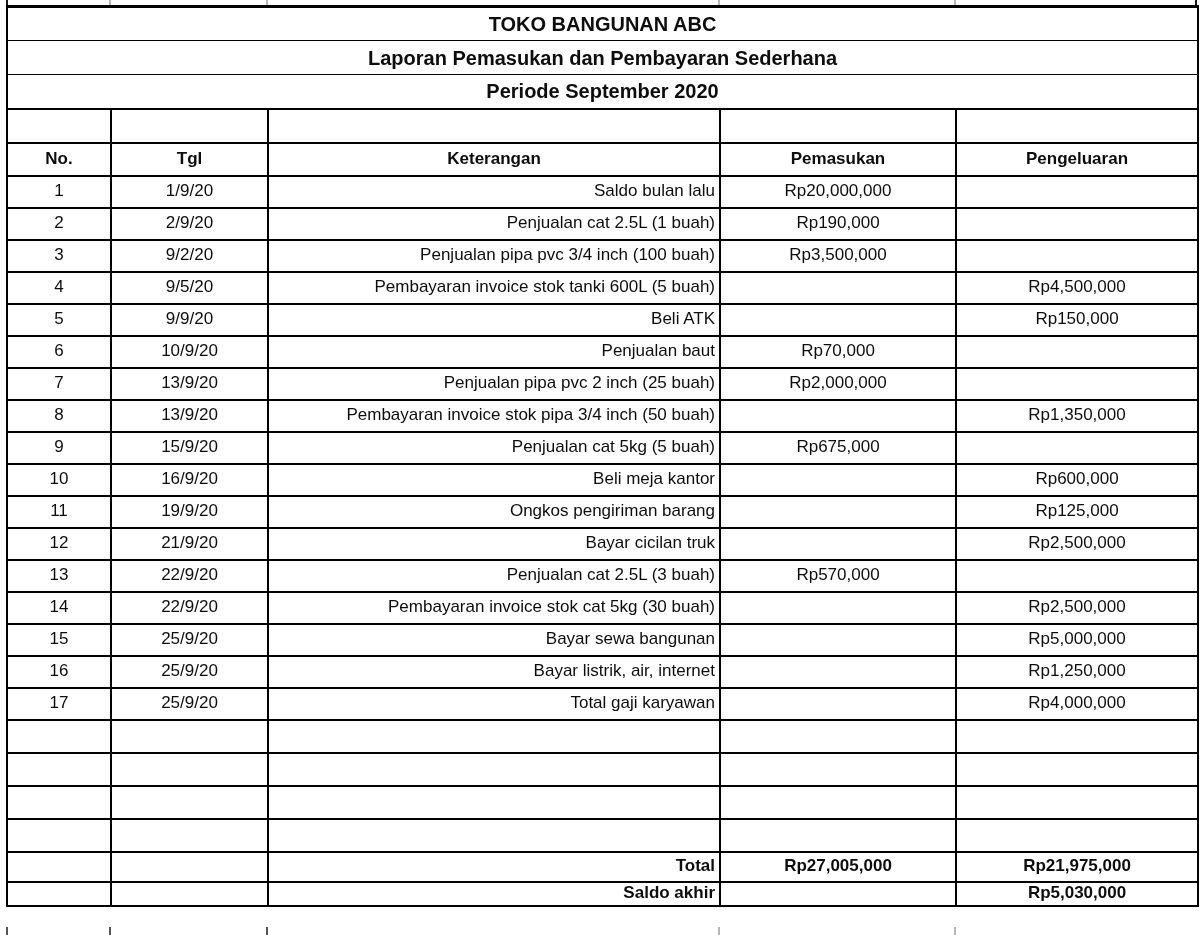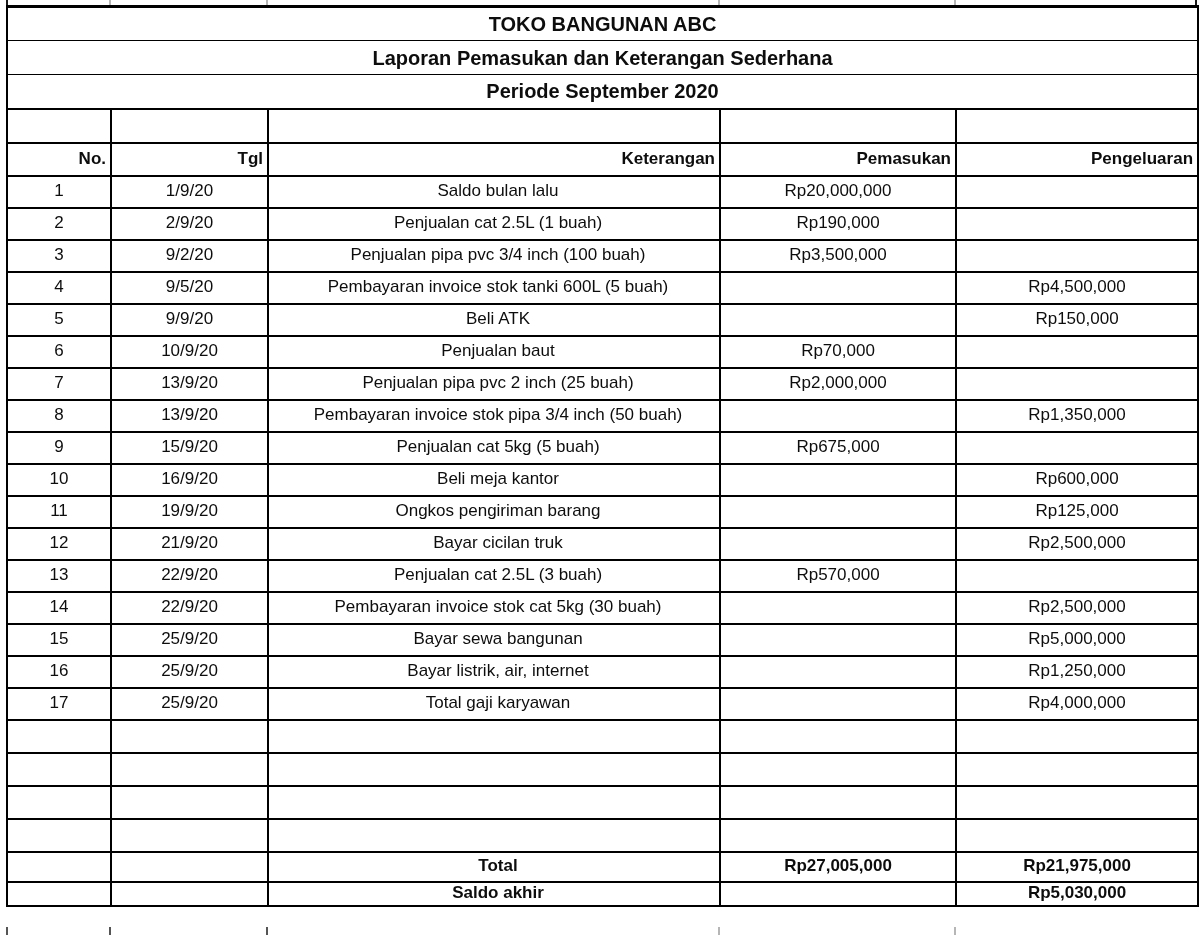--- a/index.html
+++ b/index.html
@@ -40,27 +40,27 @@
     background:#ffffff;
   }
   tr.r-title td{
     border-left:none;border-right:none;
     border-top:1.5px solid #000000;border-bottom:1.5px solid #000000;
     text-align:center;font-weight:bold;font-size:20px;
   }
   tr.r-title{height:34px;}
   tr.r-empty5{height:34px;}
   tr.r-head{height:33px;}
-  tr.r-head th{font-weight:bold;text-align:right;font-size:17px;}
+  tr.r-head th{font-weight:bold;text-align:center;font-size:17px;}
   tr.r-data{height:32px;}
   tr.r-blank{height:33px;}
   tr.r-total{height:30px;}
   tr.r-saldo{height:24px;}
   td.c-no,td.c-tgl,td.c-num{text-align:center;}
-  td.c-ket{text-align:center;padding-left:12px;}
+  td.c-ket{text-align:right;padding-left:12px;}
   tr.r-total td, tr.r-saldo td{font-weight:bold;}
 </style>
 </head>
 <body>
 
 <div class="canvas">
 
   <div class="sliver sliver-top">
     <div class="vline vl-black" style="left:6px"></div>
     <div class="vline vl-gray" style="left:109px"></div>
@@ -76,21 +76,21 @@
       <col style="width:157px">
       <col style="width:452px">
       <col style="width:236px">
       <col style="width:242px">
     </colgroup>
     <tbody>
       <tr class="r-title">
         <td colspan="5">TOKO BANGUNAN ABC</td>
       </tr>
       <tr class="r-title">
-        <td colspan="5">Laporan Pemasukan dan Keterangan Sederhana</td>
+        <td colspan="5">Laporan Pemasukan dan Pembayaran Sederhana</td>
       </tr>
       <tr class="r-title">
         <td colspan="5">Periode September 2020</td>
       </tr>
       <tr class="r-empty5">
         <td class="c-no"></td>
         <td class="c-tgl"></td>
         <td class="c-ket"></td>
         <td class="c-num"></td>
         <td class="c-num"></td>

